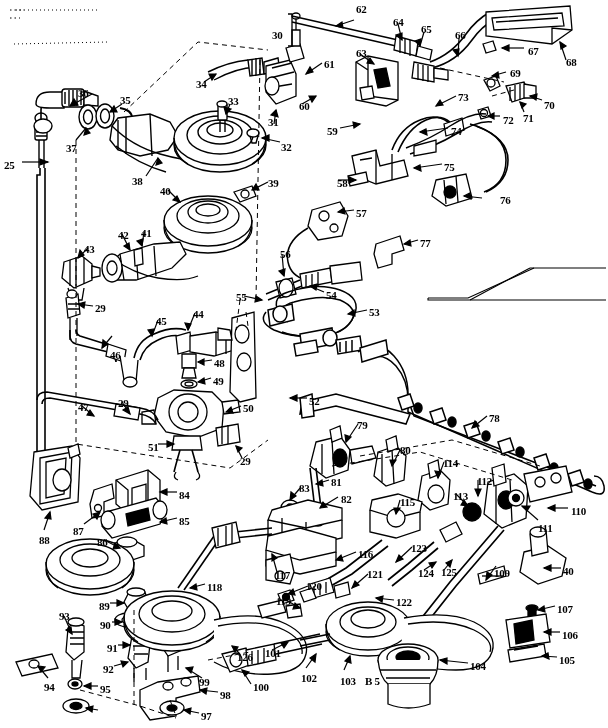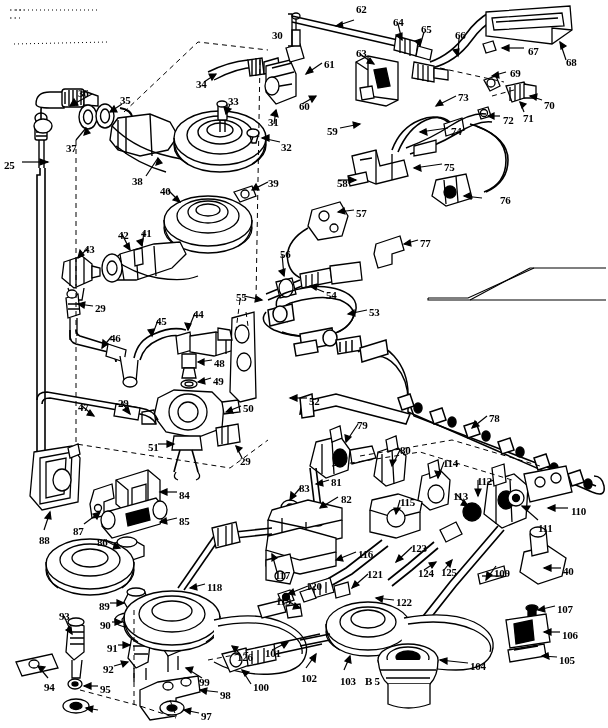--- a/index.html
+++ b/index.html
@@ -732,21 +732,21 @@
       <div class="lbl" style="left: 325px; top: 178px; margin-left: 12px;">58</div>
       <div class="lbl" style="left: 500px; top: 195px;">76</div>
       <div class="lbl" style="left: 356px; top: 208px;">57</div>
       <div class="lbl" style="left: 420px; top: 238px;">77</div>
       <div class="lbl" style="left: 160px; top: 186px;">40</div>
       <div class="lbl" style="left: 268px; top: 178px;">39</div>
       <div class="lbl" style="left: 118px; top: 230px;">42</div>
       <div class="lbl" style="left: 141px; top: 228px;">41</div>
       <div class="lbl" style="left: 84px; top: 244px;">43</div>
       <div class="lbl" style="left: 95px; top: 303px;">29</div>
-      <div class="lbl" style="left: 110px; top: 333px;">46</div>
+      <div class="lbl" style="left: 110px; top: 350px;">46</div>
       <div class="lbl" style="left: 156px; top: 316px;">45</div>
       <div class="lbl" style="left: 193px; top: 309px;">44</div>
       <div class="lbl" style="left: 214px; top: 358px;">48</div>
       <div class="lbl" style="left: 213px; top: 376px;">49</div>
       <div class="lbl" style="left: 78px; top: 402px;">47</div>
       <div class="lbl" style="left: 118px; top: 398px;">29</div>
       <div class="lbl" style="left: 243px; top: 403px;">50</div>
       <div class="lbl" style="left: 148px; top: 442px;">51</div>
       <div class="lbl" style="left: 240px; top: 456px;">29</div>
       <div class="lbl" style="left: 236px; top: 292px;">55</div>

